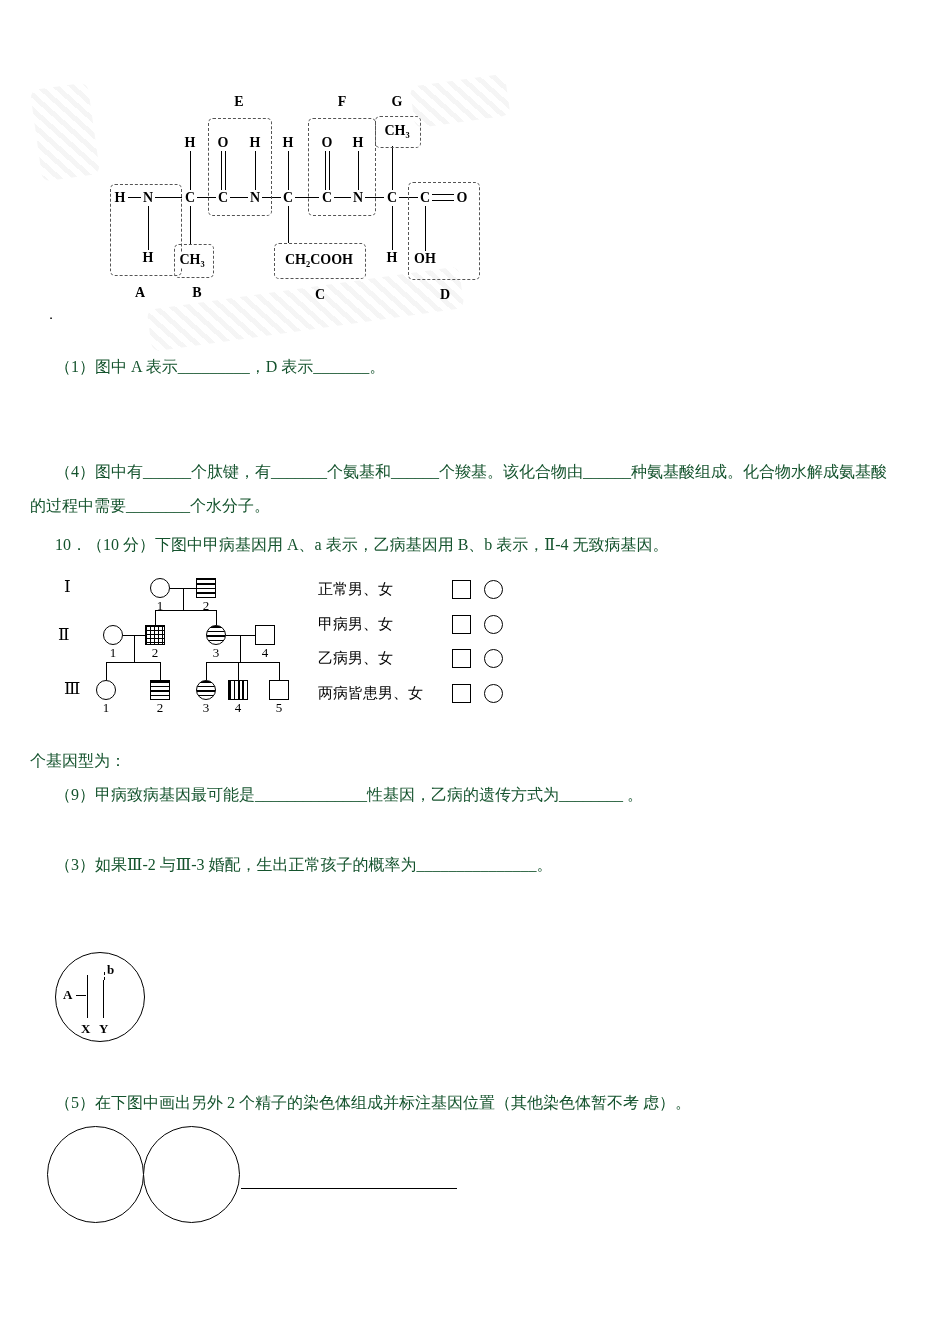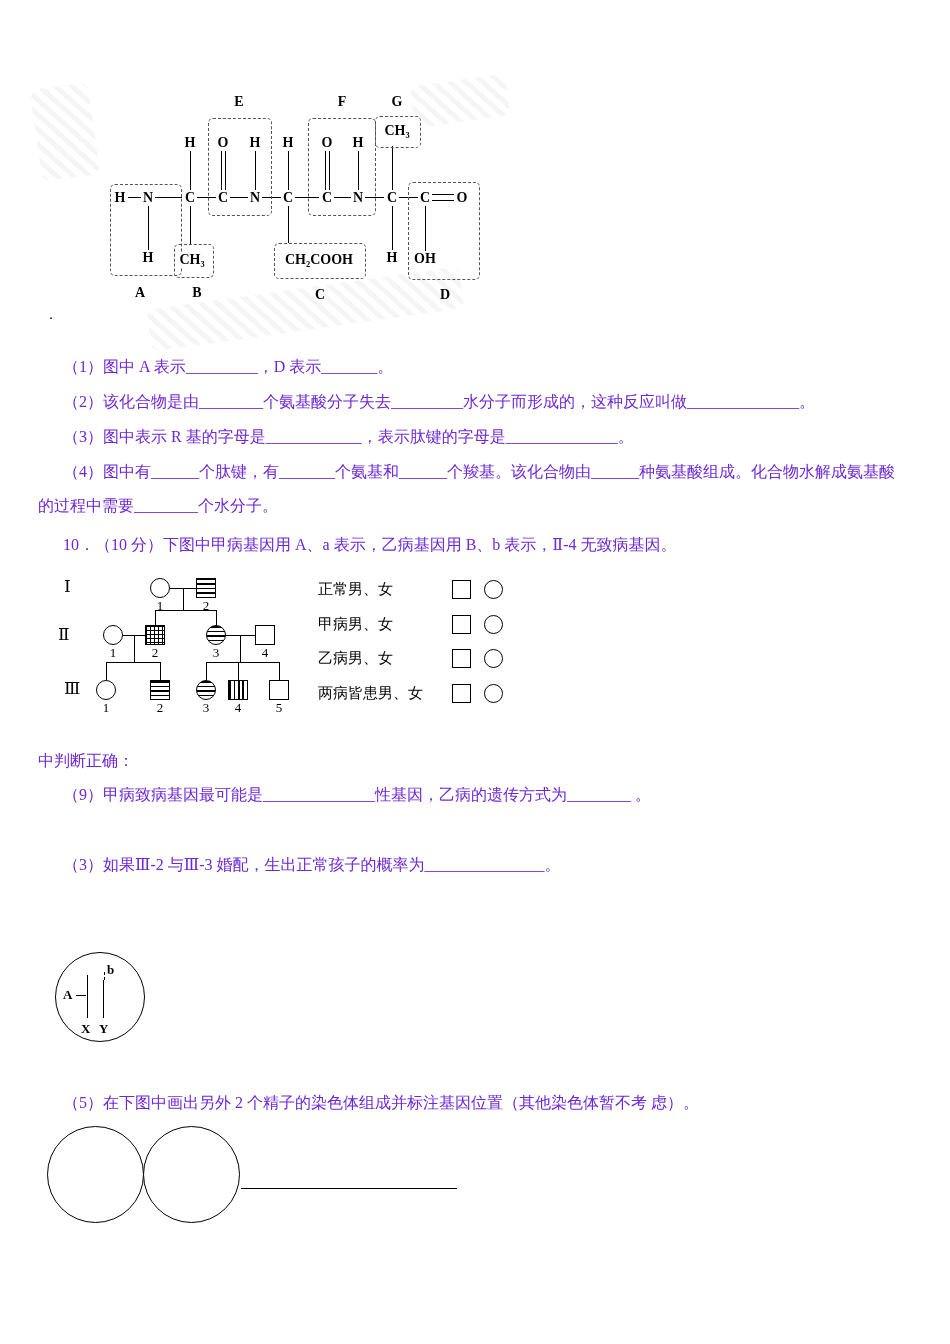--- a/index.html
+++ b/index.html
@@ -1,19 +1,19 @@
 <!DOCTYPE html>
 <html><head>
 <meta charset="utf-8">
 <style>
   html,body{margin:0;padding:0;background:#fff;}
   .page{position:relative;width:950px;height:1344px;background:#fff;overflow:hidden;
         font-family:"Liberation Serif","DejaVu Serif",serif;color:#000;}
   
-  .para{position:absolute;left:38px;width:868px;font-size:16px;line-height:34px;color:#6d28d9;}
+  .para{position:absolute;left:30px;width:868px;font-size:16px;line-height:34px;color:#14532d;}
   .para.ind{text-indent:25px;}
   
   .wm{position:absolute;opacity:.55;border-radius:8px;transform:rotate(-8deg);
       background:repeating-linear-gradient(50deg,rgba(130,130,130,.14) 0 5px,transparent 5px 11px);}
   
   .chem{position:absolute;left:80px;top:88px;width:420px;height:224px;}
   .atom{position:absolute;transform:translate(-50%,-50%);font-weight:bold;font-size:14px;
         background:#fff;padding:0 1px;white-space:nowrap;z-index:3;}
   .lbl{position:absolute;transform:translate(-50%,-50%);font-weight:bold;font-size:14px;z-index:4;}
   .bh{position:absolute;border-top:1.4px solid #000;z-index:1;}
@@ -131,22 +131,20 @@
 
     <div class="lbl" style="left:60px;top:205px;">A</div>
     <div class="lbl" style="left:117px;top:205px;">B</div>
     <div class="lbl" style="left:240px;top:207px;">C</div>
     <div class="lbl" style="left:365px;top:207px;">D</div>
   </div>
 
   <div class="dot" style="left:44px;top:306px;">．</div>
 
   <div class="para ind" style="top:350px;">（1）图中 A 表示_________，D 表示_______。</div>
-  <div class="para ind" style="top:385px;">（2）该化合物是由________个氨基酸分子失去_________水分子而形成的，这种反应叫做______________。</div>
-  <div class="para ind" style="top:420px;">（3）图中表示 R 基的字母是____________，表示肽键的字母是______________。</div>
   <div class="para ind" style="top:455px;">（4）图中有______个肽键，有_______个氨基和______个羧基。该化合物由______种氨基酸组成。化合物水解成氨基酸的过程中需要________个水分子。</div>
 
   <div class="para ind" style="top:528px;">10．（10 分）下图中甲病基因用 A、a 表示，乙病基因用 B、b 表示，Ⅱ-4 无致病基因。</div>
 
   <div class="ped">
 
     <div class="glab" style="left:6px;top:6px;">Ⅰ</div>
     <div class="glab" style="left:0px;top:54px;">Ⅱ</div>
     <div class="glab" style="left:6px;top:108px;">Ⅲ</div>
 
@@ -207,21 +205,21 @@
       <span class="lg-sq pat-v"></span>
       <span class="lg-ci pat-v"></span>
     </div>
     <div class="lg-row" style="top:112px;">
       <span class="lg-label">两病皆患男、女</span>
       <span class="lg-sq pat-grid"></span>
       <span class="lg-ci pat-grid"></span>
     </div>
   </div>
 
-  <div class="para" style="top:744px;">中判断正确：</div>
+  <div class="para" style="top:744px;">个基因型为：</div>
   <div class="para ind" style="top:778px;">（9）甲病致病基因最可能是______________性基因，乙病的遗传方式为________ 。</div>
   <div class="para ind" style="top:848px;">（3）如果Ⅲ-2 与Ⅲ-3 婚配，生出正常孩子的概率为_______________。</div>
 
   <div class="sperm">
     <div class="scircle"></div>
     <div class="sline" style="left:37px;top:25px;height:43px;"></div>
     <div class="sline" style="left:53px;top:30px;height:38px;"></div>
     <div class="sdash" style="left:54px;top:22px;height:8px;"></div>
     <div class="stick" style="left:26px;top:45px;width:10px;"></div>
     <div class="slab" style="left:13px;top:37px;">A</div>

